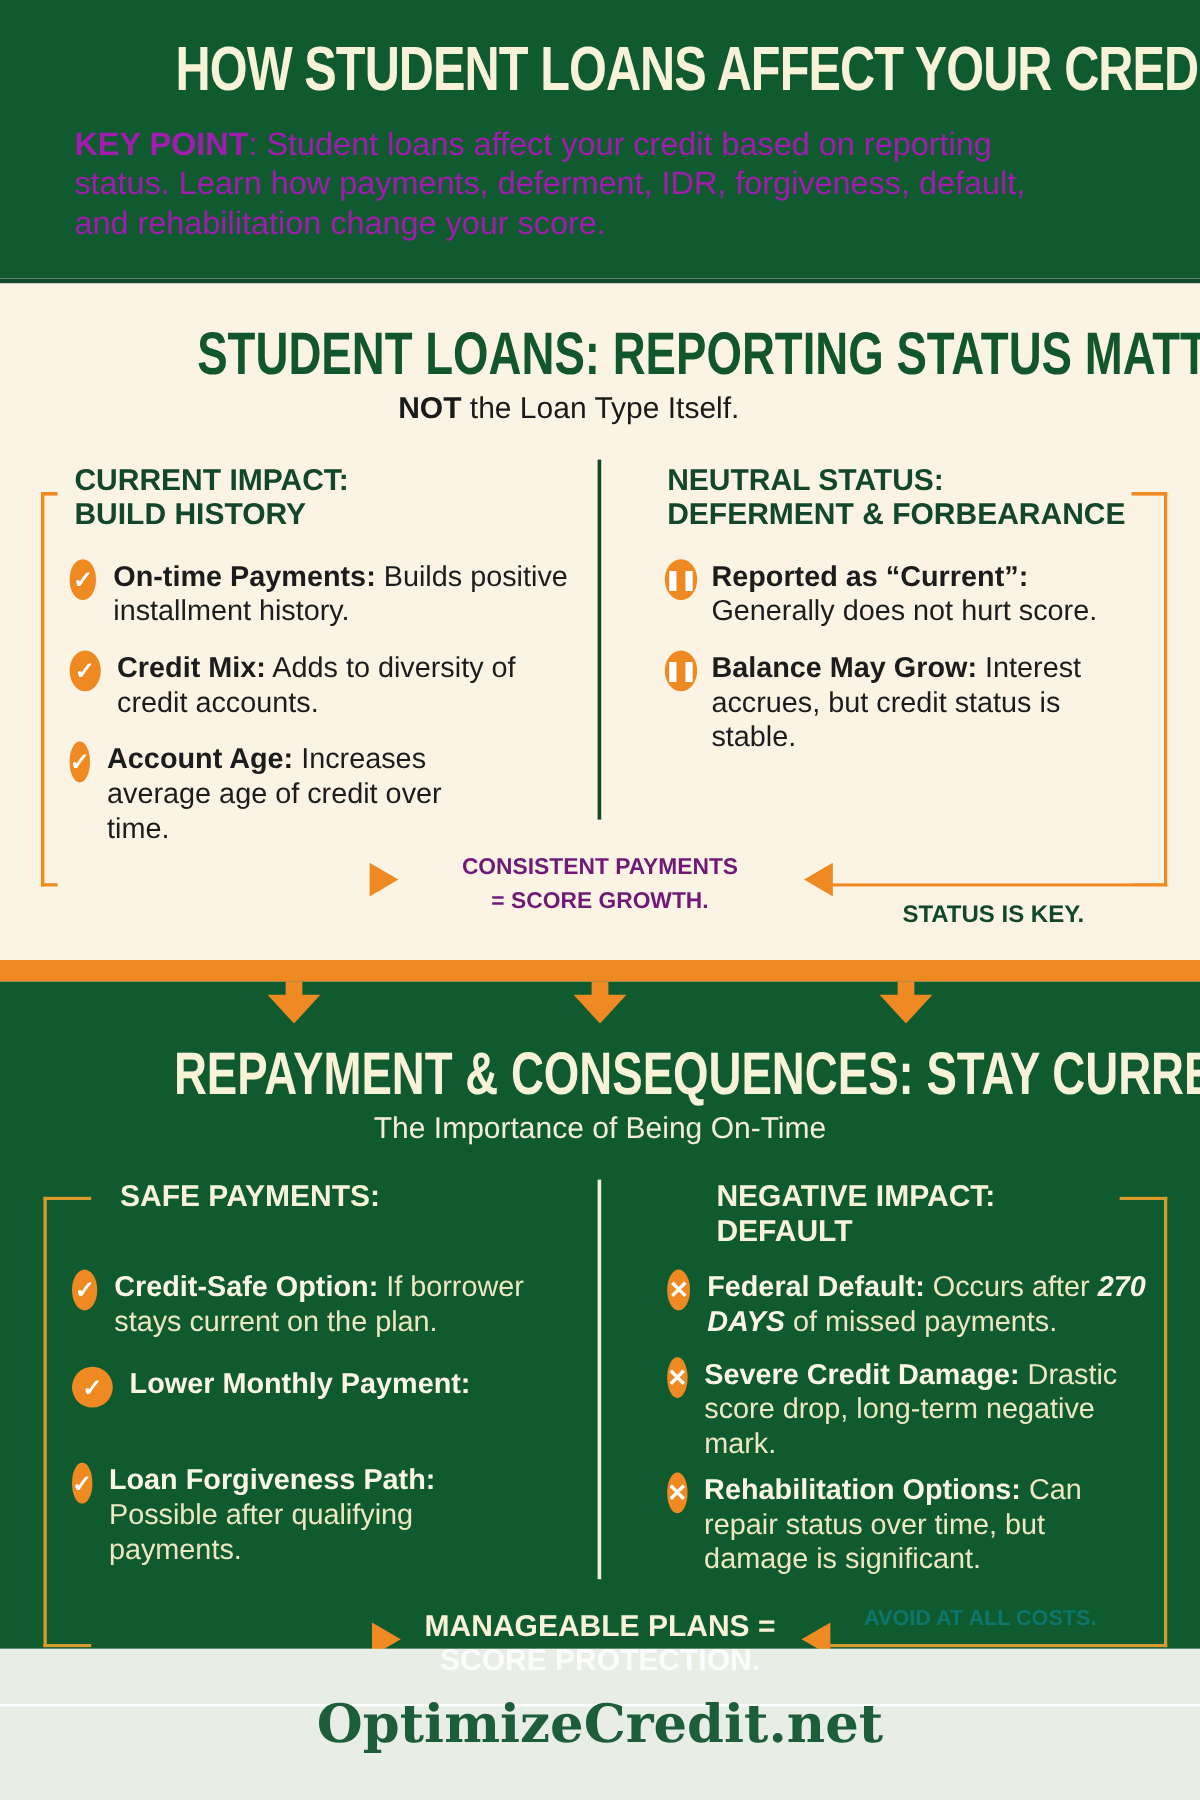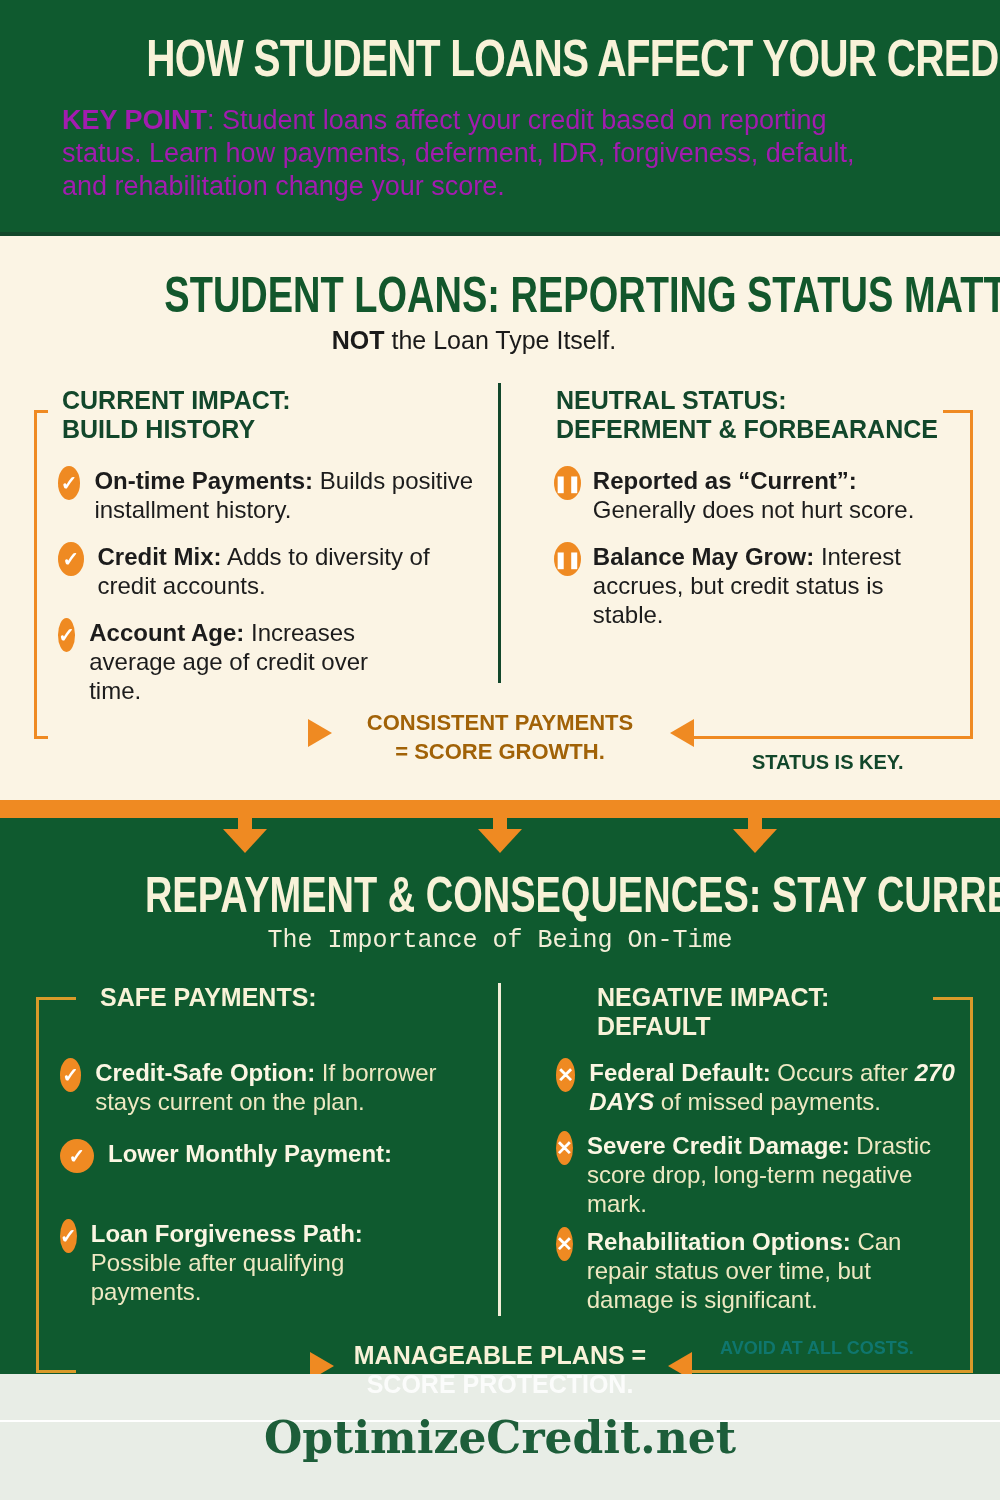--- a/index.html
+++ b/index.html
@@ -40,21 +40,21 @@
   .arrow-r { width:0; height:0; border-top:14px solid transparent; border-bottom:14px solid transparent; border-left:24px solid #ef8a22; }
   .arrow-l { width:0; height:0; border-top:14px solid transparent; border-bottom:14px solid transparent; border-right:24px solid #ef8a22; }
 
   #divider-bar { left:0; top:800px; width:1000px; height:18px; background:#ef8a22; }
   #green2 { left:0; top:818px; width:1000px; height:556px; background:#0f5a2f; }
   .down-arrow { width:0; height:0; border-left:22px solid transparent; border-right:22px solid transparent; border-top:24px solid #ef8a22; }
   .down-stem { width:14px; height:12px; background:#ef8a22; }
 
   #sec2-title { left:0; top:866px; width:1000px; text-align:center; color:#f8f2d8; font-size:50px; }
   #sec2-title span { display:inline-block; transform:scaleX(0.76); white-space:nowrap; }
-  #sec2-sub { left:0; top:926px; width:1000px; text-align:center; color:#f3eed8; font-size:25px;font-family:Liberation Mono, monospace; }
+  #sec2-sub { left:0; top:926px; width:1000px; text-align:center; color:#f3eed8; font-size:25px; }
 
   #footer { left:0; top:1374px; width:1000px; height:126px; background:#e8ede6; }
   #footer-line { left:0; top:1420px; width:1000px; height:2px; background:#ffffff; }
   #brand { left:0; top:1412px; width:1000px; text-align:center; color:#1d5e3a; font-family:"DejaVu Serif","Liberation Serif", serif; font-weight:bold; font-size:44px; }
 </style>
 </head>
 <body>
 
 <div id="top" class="abs"></div>
 <div id="main-title" class="abs cond"><span>HOW STUDENT LOANS AFFECT YOUR CREDIT SCORE</span></div>
@@ -96,21 +96,21 @@
 </div>
 <div class="abs" style="left:554px; top:466px; width:400px; display:flex; gap:12px;">
   <div class="ic" style="font-size:16px;">❚❚</div>
   <div class="item dark-text"><b>Reported as “Current”:</b><span> Generally does not hurt score.</span></div>
 </div>
 <div class="abs" style="left:554px; top:542px; width:370px; display:flex; gap:12px;">
   <div class="ic" style="font-size:16px;">❚❚</div>
   <div class="item dark-text"><b>Balance May Grow:</b><span> Interest accrues, but credit status is stable.</span></div>
 </div>
 
-<div class="abs" style="left:300px; top:708px; width:400px; text-align:center; color:#a16207; font-weight:bold; font-size:22px; line-height:29px;">
+<div class="abs" style="left:300px; top:708px; width:400px; text-align:center; color:#701a75; font-weight:bold; font-size:19px; line-height:29px;">
   <div>CONSISTENT PAYMENTS</div>
   <div>= SCORE GROWTH.</div>
 </div>
 <div class="abs" style="left:752px; top:751px; color:#12472b; font-weight:bold; font-size:20px;">STATUS IS KEY.</div>
 
 <div id="divider-bar" class="abs"></div>
 <div id="green2" class="abs"></div>
 
 <div class="abs down-stem" style="left:238px; top:818px;"></div>
 <div class="abs down-arrow" style="left:223px; top:829px;"></div>

